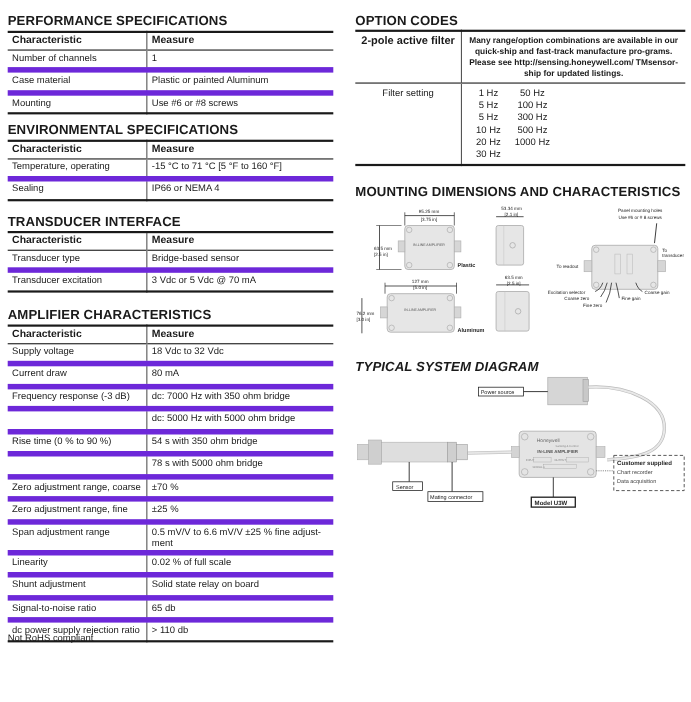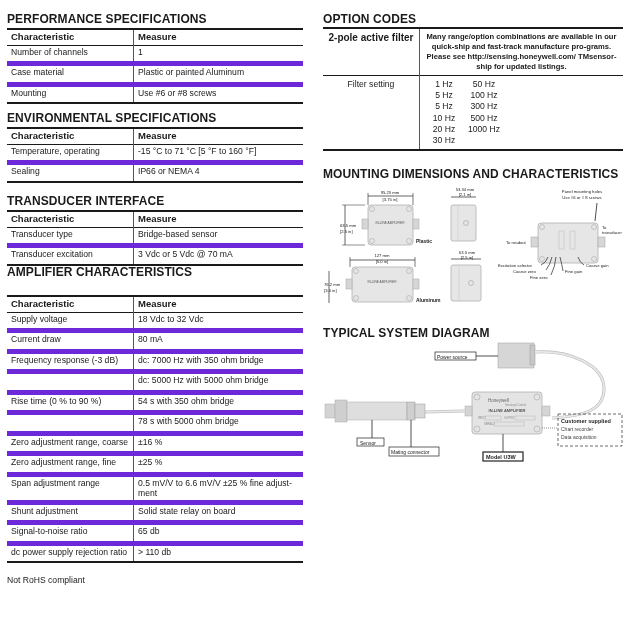--- a/index.html
+++ b/index.html
@@ -87,21 +87,21 @@
       <td class="c1">Transducer type</td>
       <td>Bridge-based sensor</td>
     </tr>
     <tr class="row last">
       <td class="c1">Transducer excitation</td>
       <td>3 Vdc or 5 Vdc @ 70 mA</td>
     </tr>
   </tbody>
     </table>
 
-  <h2 class="sec" style="top:265px;">AMPLIFIER CHARACTERISTICS</h2>
+  <h2 class="sec" style="top:279px;">AMPLIFIER CHARACTERISTICS</h2>
   <table class="spec" style="top:295px;">
     <tbody>
         <tr class="hdr">
       <th class="c1">Characteristic</th>
       <th>Measure</th>
     </tr>
     <tr class="row">
           <td class="c1">Supply voltage</td>
           <td>18 Vdc to 32 Vdc</td>
         </tr>
@@ -120,29 +120,33 @@
     <tr class="row">
           <td class="c1">Rise time (0 % to 90 %)</td>
           <td>54  s with 350 ohm bridge</td>
         </tr>
     <tr class="row">
           <td class="c1"></td>
           <td>78  s with 5000 ohm bridge</td>
         </tr>
     <tr class="row">
           <td class="c1">Zero adjustment range, coarse</td>
-          <td>±16 %</td>
+          <td>±70 %</td>
         </tr>
     <tr class="row">
           <td class="c1">Zero adjustment range, fine</td>
           <td>±25 %</td>
         </tr>
     <tr class="row">
           <td class="c1">Span adjustment range</td>
           <td>0.5 mV/V to 6.6 mV/V ±25 % fine adjust-ment</td>
+        </tr>
+    <tr class="row">
+          <td class="c1">Linearity</td>
+          <td>0.02 % of full scale</td>
         </tr>
     <tr class="row">
           <td class="c1">Shunt adjustment</td>
           <td>Solid state relay on board</td>
         </tr>
     <tr class="row">
           <td class="c1">Signal-to-noise ratio</td>
           <td>65 db</td>
         </tr>
     <tr class="row last">
@@ -274,21 +278,21 @@
     <path d="M236 72 Q235 82 231 90" stroke="#222" stroke-width="0.7" fill="none"></path>
     <path d="M240 72 Q242 80 243 86" stroke="#222" stroke-width="0.7" fill="none"></path>
     <path d="M258 72 Q260 78 264 80" stroke="#222" stroke-width="0.7" fill="none"></path>
     <text x="178" y="82" font-size="4.2" fill="#222">Excitation selector</text>
     <text x="193" y="88" font-size="4.2" fill="#222">Coarse zero</text>
     <text x="210" y="94" font-size="4.2" fill="#222">Fine zero</text>
     <text x="245" y="88" font-size="4.2" fill="#222">Fine gain</text>
     <text x="266" y="82" font-size="4.2" fill="#222">Coarse gain</text>
   </svg>
 
-  <h2 class="sec" style="top:326px;">TYPICAL SYSTEM DIAGRAM</h2>
+  <h2 class="sec" style="top:326px;font-style:italic;">TYPICAL SYSTEM DIAGRAM</h2>
 
   <svg class="diagram" style="left:-3px; top:340px;" width="305" height="130" viewBox="0 0 305 130">
 
     <g>
       <rect x="178" y="3" width="36" height="25" fill="#d6d6d6" stroke="#aaa" stroke-width="0.6"></rect>
       <rect x="210" y="5" width="5" height="20" fill="#c8c8c8" stroke="#999" stroke-width="0.5"></rect>
     </g>
     <rect x="115" y="12" width="41" height="8" fill="#fff" stroke="#222" stroke-width="0.7"></rect>
     <text x="117" y="18.5" font-size="5" fill="#222">Power source</text>
     <line x1="156" y1="16" x2="178" y2="16" stroke="#222" stroke-width="0.8"></line>

